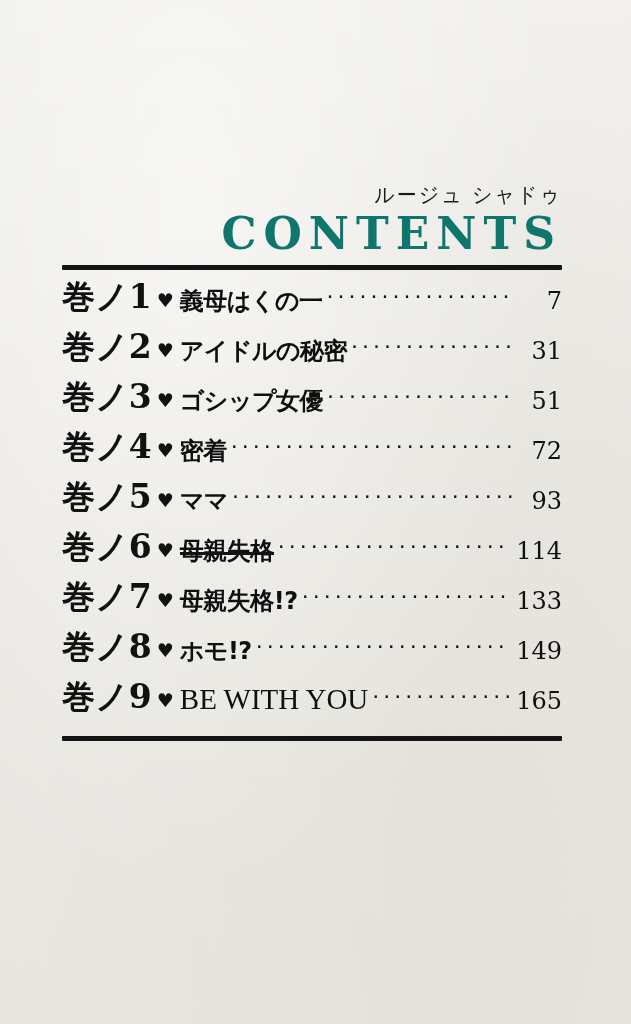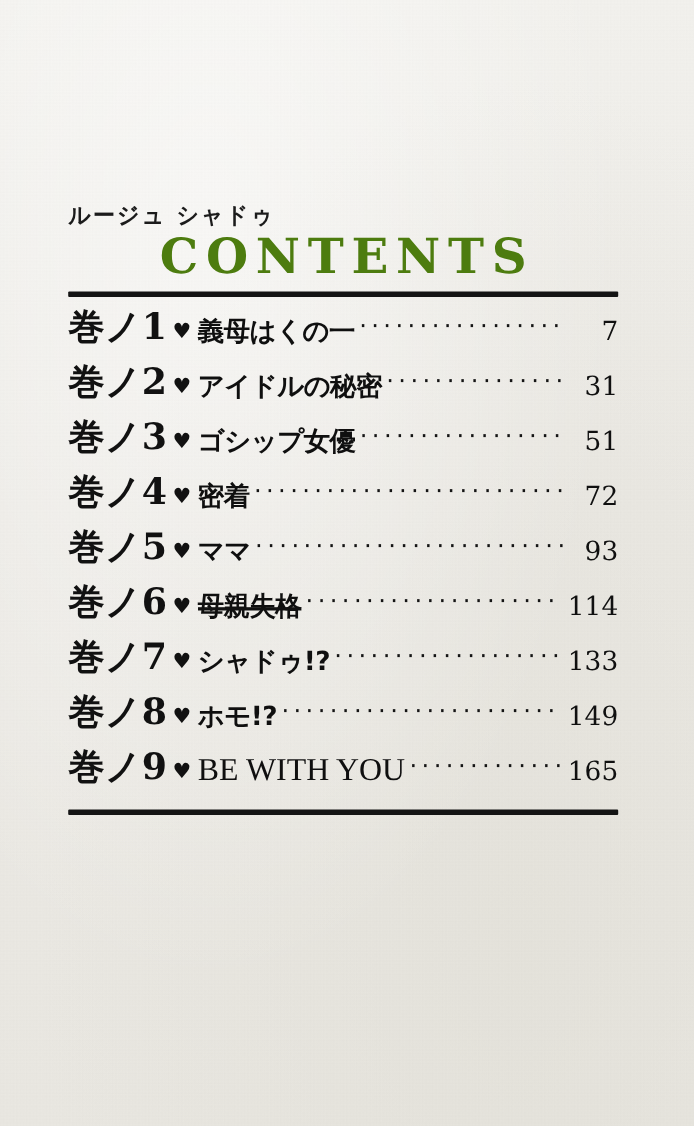--- a/index.html
+++ b/index.html
@@ -41,38 +41,38 @@
   }
 
   .toc-block {
     position: absolute;
     left: 62px;
     top: 185px;
     width: 500px;
   }
 
   .series-title {
-    text-align: left;
+    text-align: right;
     font-family: "DejaVu Sans", sans-serif;
     font-size: 20px;
-    font-weight: 700;
+    font-weight: 400;
     letter-spacing: 2px;
     color: #1b1b1b;
     line-height: 1;
     margin-bottom: 6px;
     transform: scaleY(1.05);
   }
 
   .contents-heading {
-    text-align: center;
+    text-align: right;
     font-family: "DejaVu Serif", serif;
     font-size: 44px;
     font-weight: 700;
     letter-spacing: 7px;
-    color: #4d7c0f;
+    color: #0f766e;
     line-height: 1.05;
     margin: 2px 0 8px 0;
     text-indent: 7px;
   }
 
   .rule {
     height: 5px;
     background: #141414;
     margin: 6px 0 6px 0;
     border-radius: 1px;
@@ -214,21 +214,21 @@
       <li class="toc-row">
         <span class="vol">巻ノ6</span>
         <span class="heart">♥</span>
         <span class="title strike">母親失格</span>
         <span class="dots">·············································</span>
         <span class="page-no">114</span>
       </li>
       <li class="toc-row">
         <span class="vol">巻ノ7</span>
         <span class="heart">♥</span>
-        <span class="title">シャドゥ!?</span>
+        <span class="title">母親失格!?</span>
         <span class="dots">·············································</span>
         <span class="page-no">133</span>
       </li>
       <li class="toc-row">
         <span class="vol">巻ノ8</span>
         <span class="heart">♥</span>
         <span class="title">ホモ!?</span>
         <span class="dots">·············································</span>
         <span class="page-no">149</span>
       </li>

